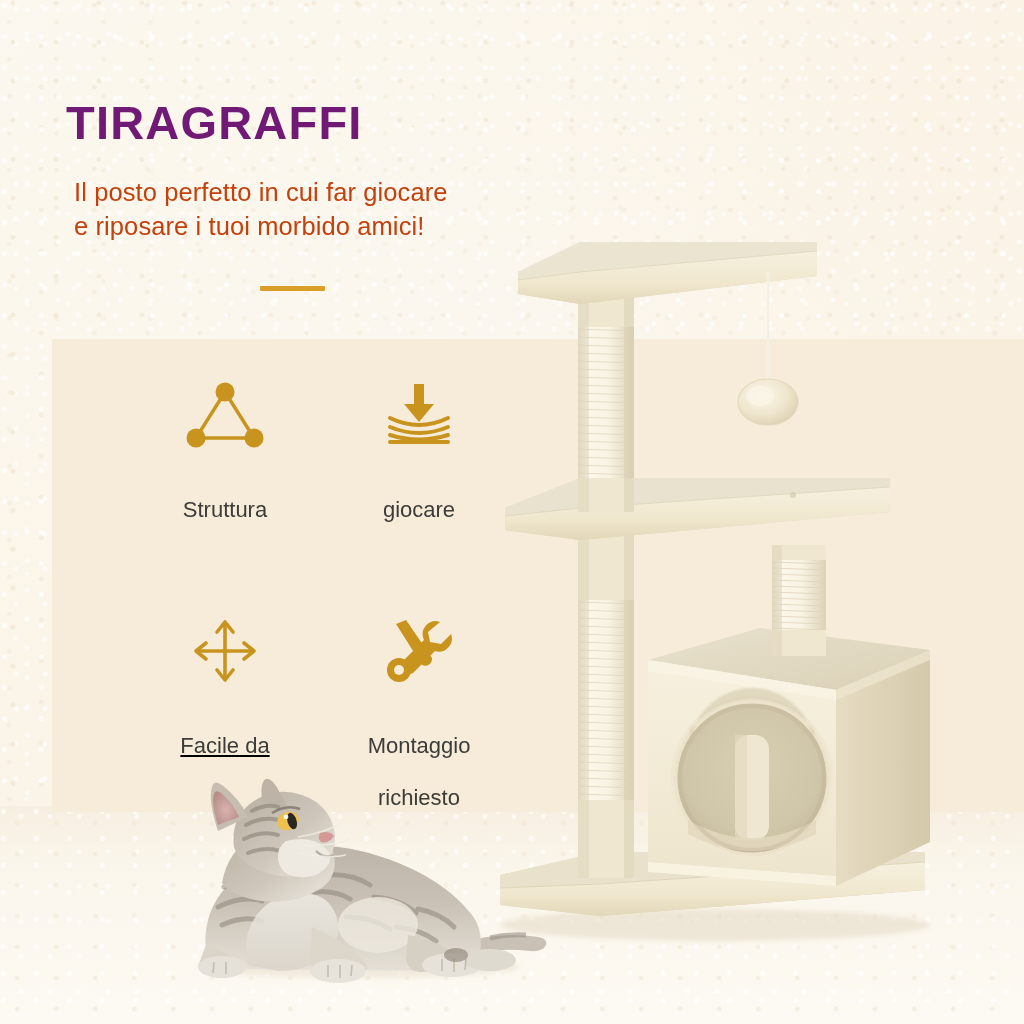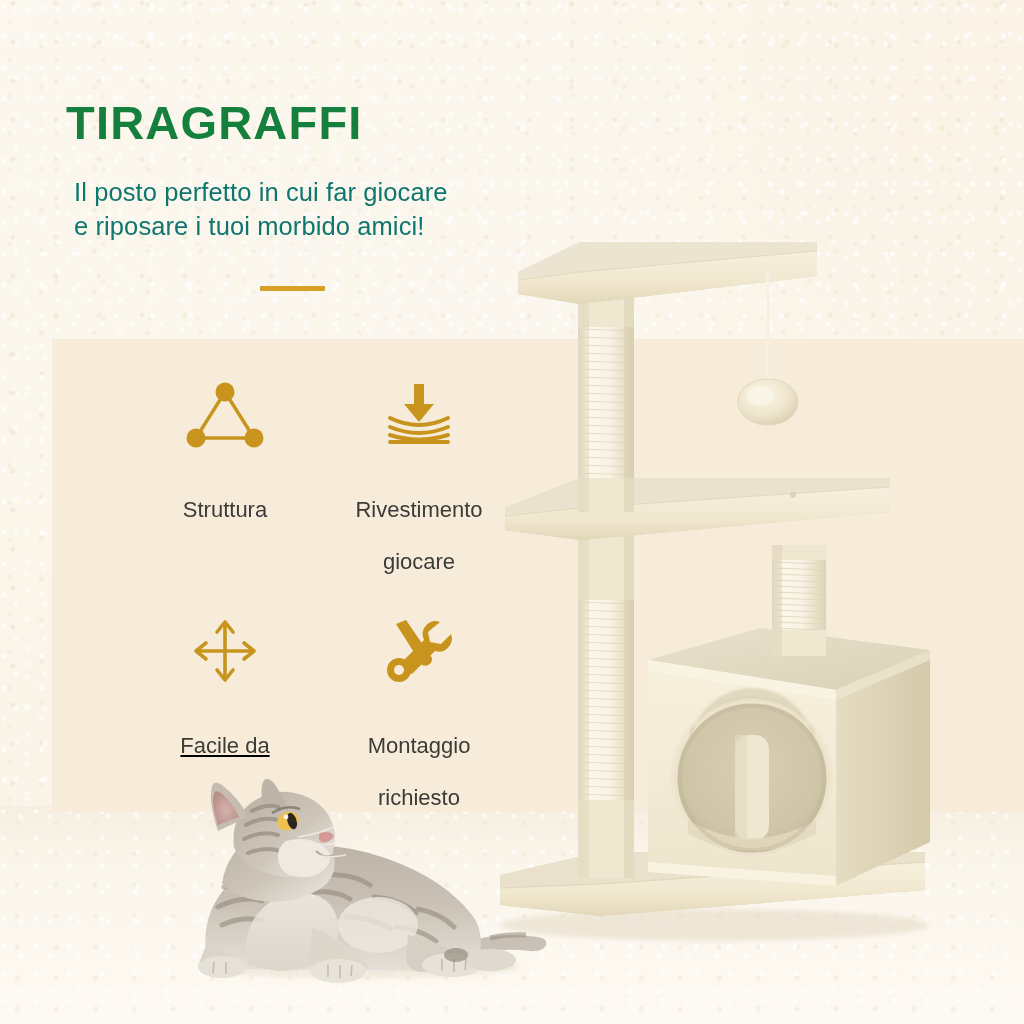--- a/index.html
+++ b/index.html
@@ -40,25 +40,25 @@
       radial-gradient(circle at 10% 20%, rgba(255,255,255,.7) 0 2px, transparent 3px),
       radial-gradient(circle at 44% 55%, rgba(239,230,212,.5) 0 2px, transparent 3px),
       radial-gradient(circle at 72% 30%, rgba(255,255,255,.6) 0 2px, transparent 3px);
     background-size:33px 27px,39px 31px,29px 35px;
   }
 
   
   .headline{
     position:absolute;left:66px;top:99px;
     font-size:47px;font-weight:700;letter-spacing:1.2px;
-    color:#15803d;line-height:1;
+    color:#701a75;line-height:1;
   }
   .subtitle{
     position:absolute;left:74px;top:176px;width:470px;
-    font-size:25.5px;font-weight:400;color:#0f766e;line-height:1.33;
+    font-size:25.5px;font-weight:400;color:#c2410c;line-height:1.33;
     letter-spacing:.1px;
   }
   .divider{
     position:absolute;left:260px;top:286px;width:65px;height:5px;
     background:#d99f26;border-radius:1px;
   }
 
   
   .panel{
     position:absolute;left:52px;top:339px;width:972px;height:473px;
@@ -442,21 +442,20 @@
           </g>
           <g fill="none" stroke="#C8941E" stroke-width="4" stroke-linecap="round">
             <path d="M10,38 q29,14 58,0"></path>
             <path d="M10,47 q29,12 58,0"></path>
             <path d="M10,55 q29,9 58,0"></path>
             <path d="M10,62 L68,62"></path>
           </g>
         </svg>
       </div>
       <div class="feat-label">
-        <div>Rivestimento</div>
         <div>giocare</div>
       </div>
     </div>
 
     <div class="feature f2">
       <div class="feat-icon">
         <svg width="78" height="74" viewBox="0 0 78 74">
           <g stroke="#C8941E" stroke-width="3.6" stroke-linecap="round" stroke-linejoin="round" fill="none">
             <line x1="39" y1="10" x2="39" y2="64"></line>
             <line x1="12" y1="37" x2="66" y2="37"></line>

